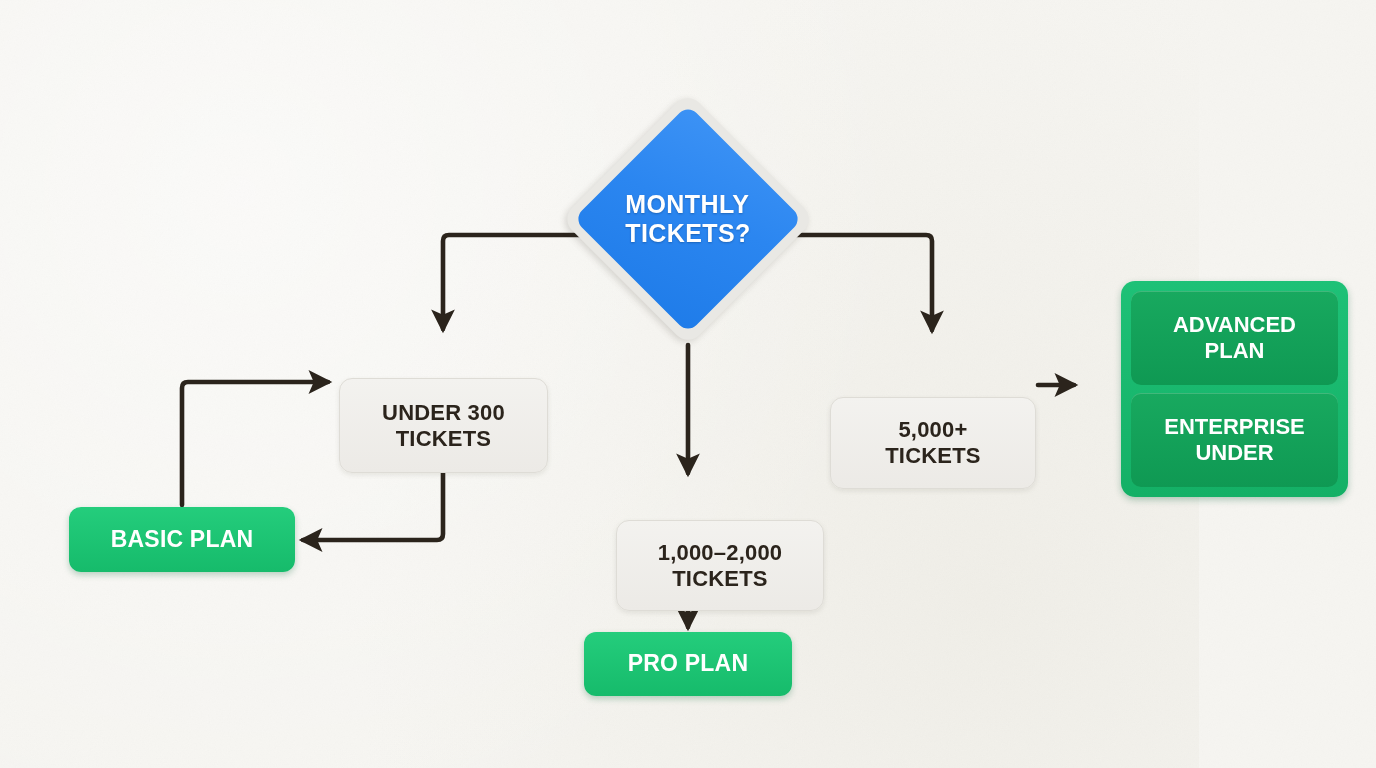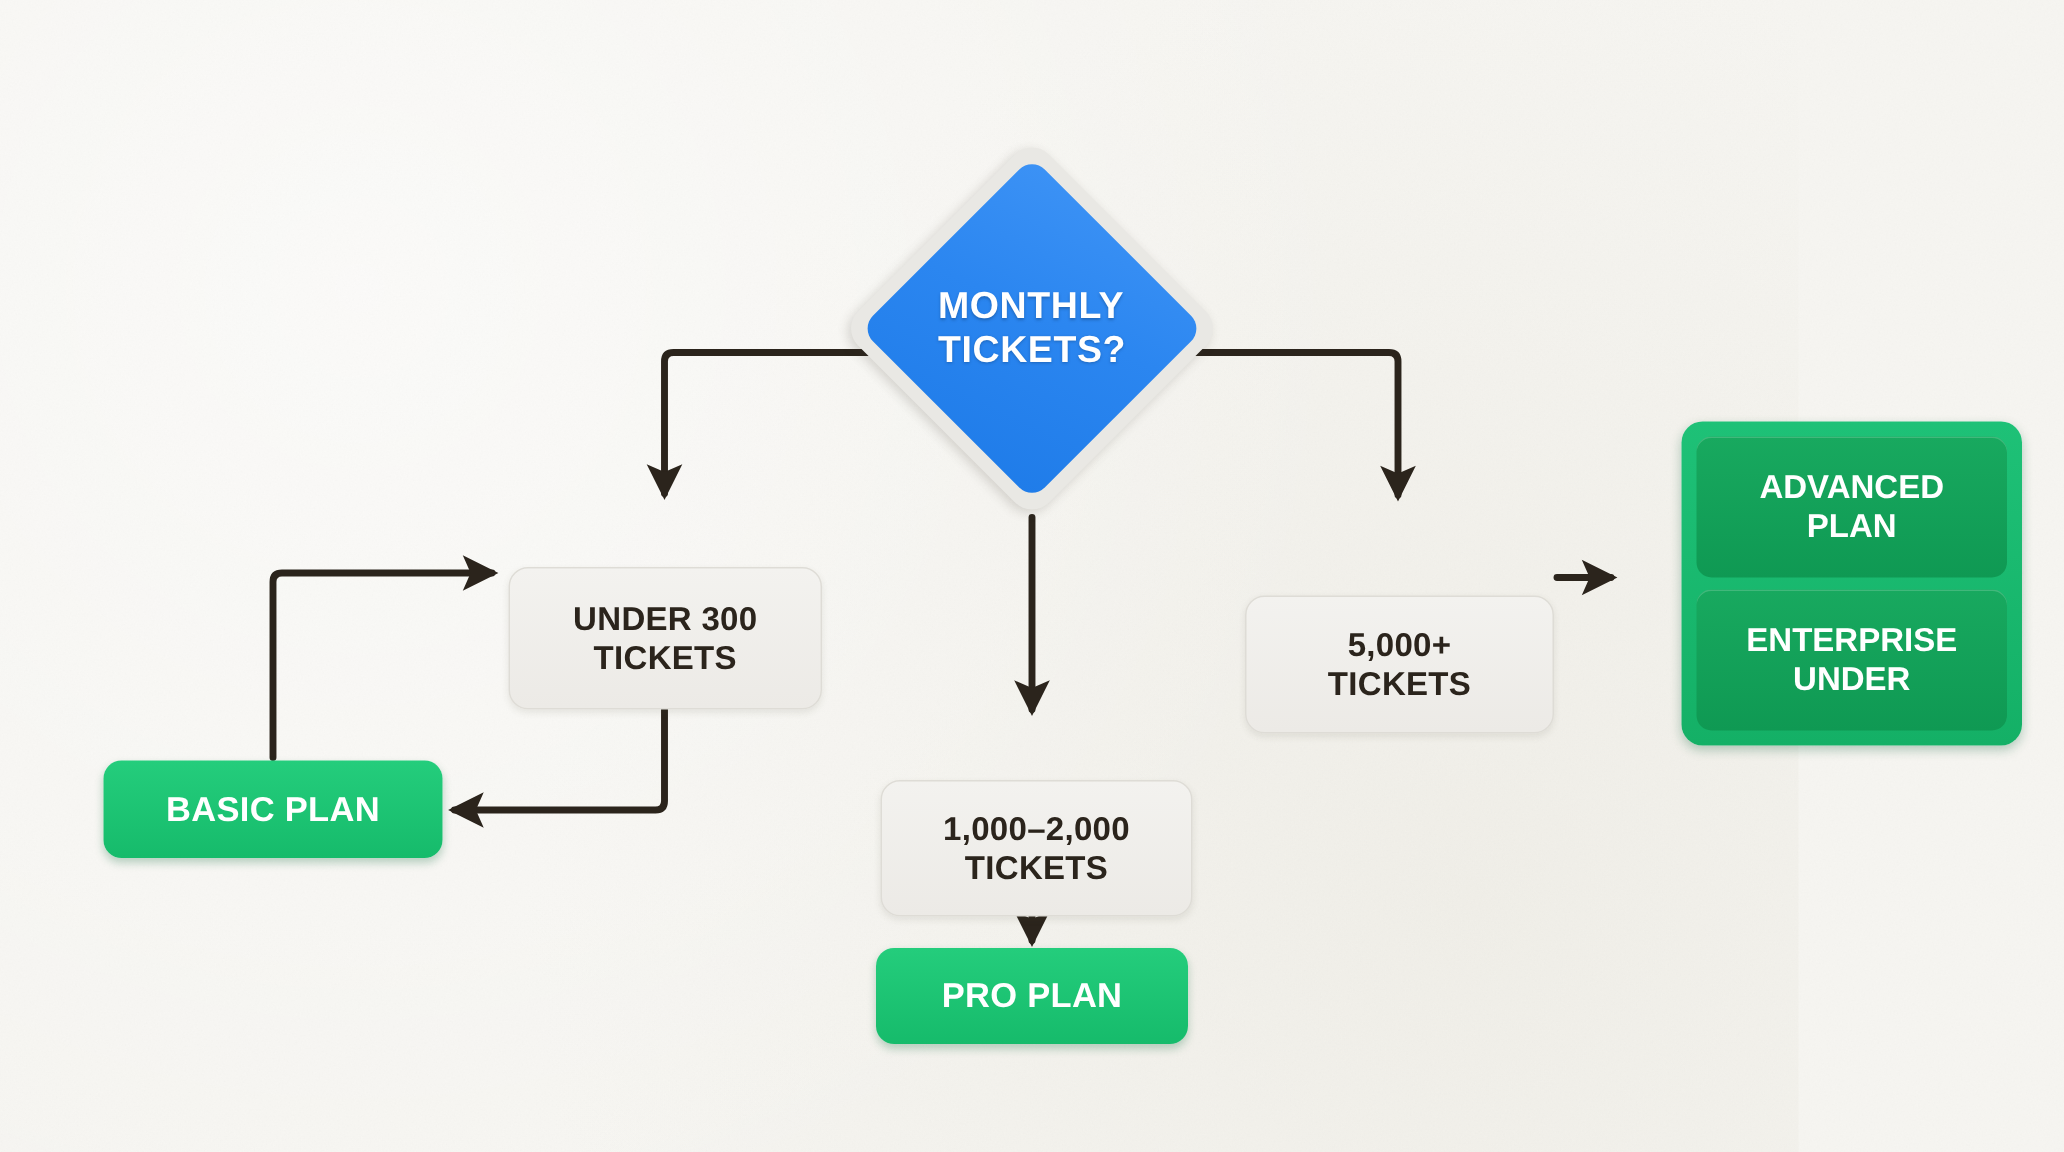--- a/index.html
+++ b/index.html
@@ -186,21 +186,21 @@
     <div class="diamond-face"></div>
     <div class="diamond-label">MONTHLY
 TICKETS?</div>
   </div>
 
   <div class="node box-gray" style="left:339px; top:337px; width:209px; height:95px;">
     <span>UNDER 300
 TICKETS</span>
   </div>
 
-  <div class="node box-gray" style="left:587px; top:479px; width:208px; height:91px;">
+  <div class="node box-gray" style="left:616px; top:479px; width:208px; height:91px;">
     <span>1,000–2,000
 TICKETS</span>
   </div>
 
   <div class="node box-gray" style="left:830px; top:356px; width:206px; height:92px;">
     <span>5,000+
 TICKETS</span>
   </div>
 
   <div class="node box-green" style="left:584px; top:632px; width:208px; height:64px;">

